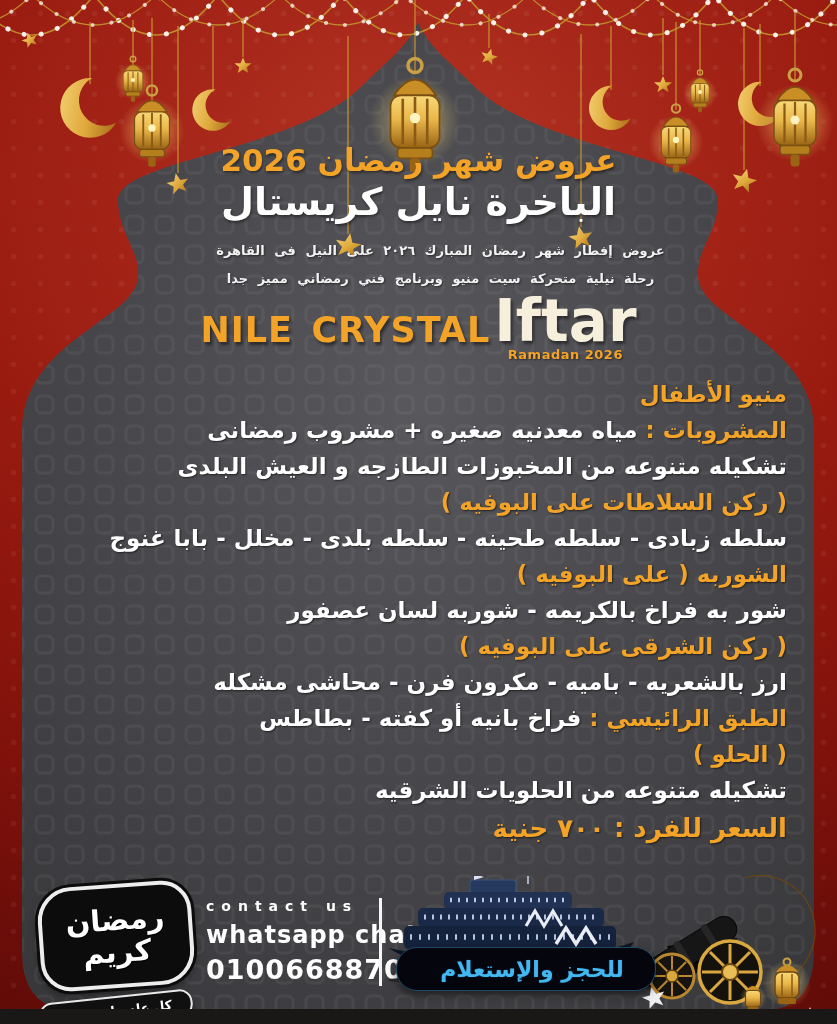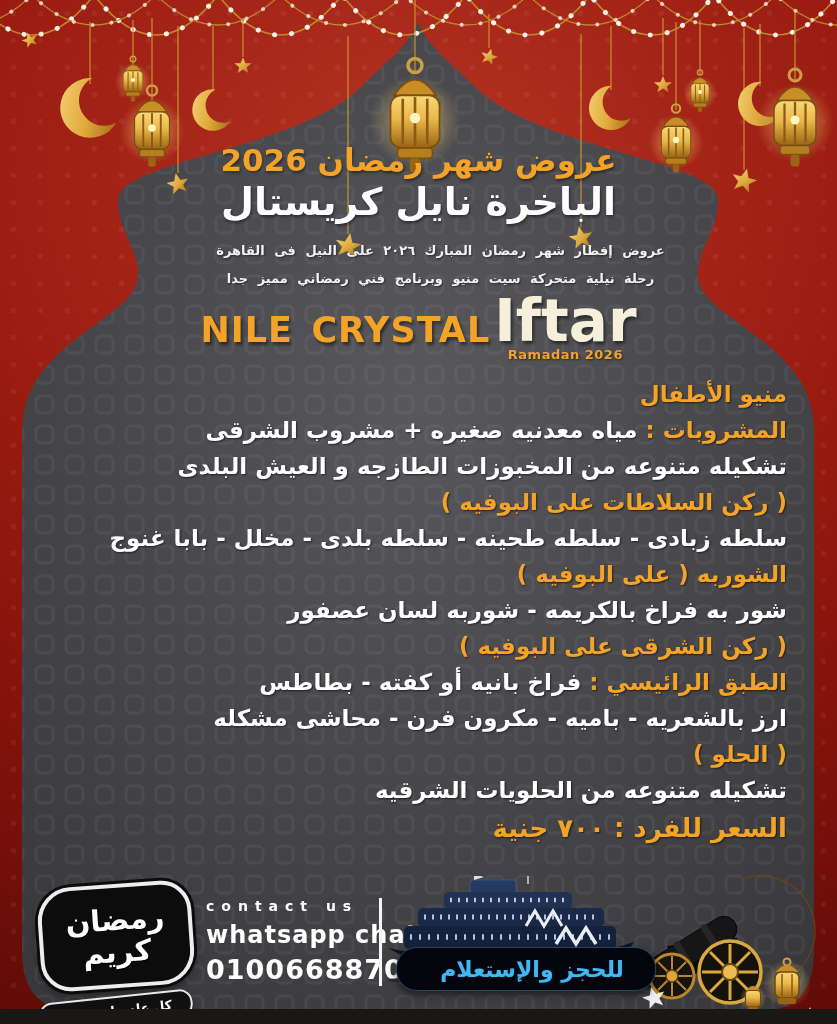--- a/index.html
+++ b/index.html
@@ -198,29 +198,29 @@
     <div class="brand">
       <span class="nile">Nile Crystal</span>
       <span class="iftar-wrap">
         <div class="iftar">Iftar</div>
         <div class="ram">Ramadan 2026</div>
       </span>
     </div>
 
     <div class="menu">
       <div class="mline"><span class="lbl">منيو الأطفال</span> <span class="txt"></span></div>
-      <div class="mline"><span class="lbl">المشروبات :</span> <span class="txt">مياه معدنيه صغيره + مشروب الشرقى</span></div>
+      <div class="mline"><span class="lbl">المشروبات :</span> <span class="txt">مياه معدنيه صغيره + مشروب رمضانى</span></div>
       <div class="mline"><span class="lbl"></span> <span class="txt">تشكيله متنوعه من المخبوزات الطازجه و العيش البلدى</span></div>
       <div class="mline"><span class="lbl">( ركن السلاطات على البوفيه )</span> <span class="txt"></span></div>
       <div class="mline"><span class="lbl"></span> <span class="txt">سلطه زبادى - سلطه طحينه - سلطه بلدى - مخلل - بابا غنوج</span></div>
       <div class="mline"><span class="lbl">الشوربه ( على البوفيه )</span> <span class="txt"></span></div>
       <div class="mline"><span class="lbl"></span> <span class="txt">شور به فراخ بالكريمه - شوربه لسان عصفور</span></div>
       <div class="mline"><span class="lbl">( ركن الشرقى على البوفيه )</span> <span class="txt"></span></div>
+      <div class="mline"><span class="lbl"></span> <span class="txt">ارز بالشعريه - باميه - مكرون فرن - محاشى مشكله</span></div>
       <div class="mline"><span class="lbl">الطبق الرائيسي :</span> <span class="txt">فراخ بانيه أو كفته - بطاطس</span></div>
-      <div class="mline"><span class="lbl"></span> <span class="txt">ارز بالشعريه - باميه - مكرون فرن - محاشى مشكله</span></div>
       <div class="mline"><span class="lbl">( الحلو )</span> <span class="txt"></span></div>
       <div class="mline"><span class="lbl"></span> <span class="txt">تشكيله متنوعه من الحلويات الشرقيه</span></div>
       <div class="mline price"><span class="lbl">السعر للفرد :</span> <span class="txt">٧٠٠ جنية</span></div>
     </div>
   </div>
 
   <div class="stamp">
     <div class="stamp-badge">
       <div>رمضان</div>
       <div>كريم</div>

